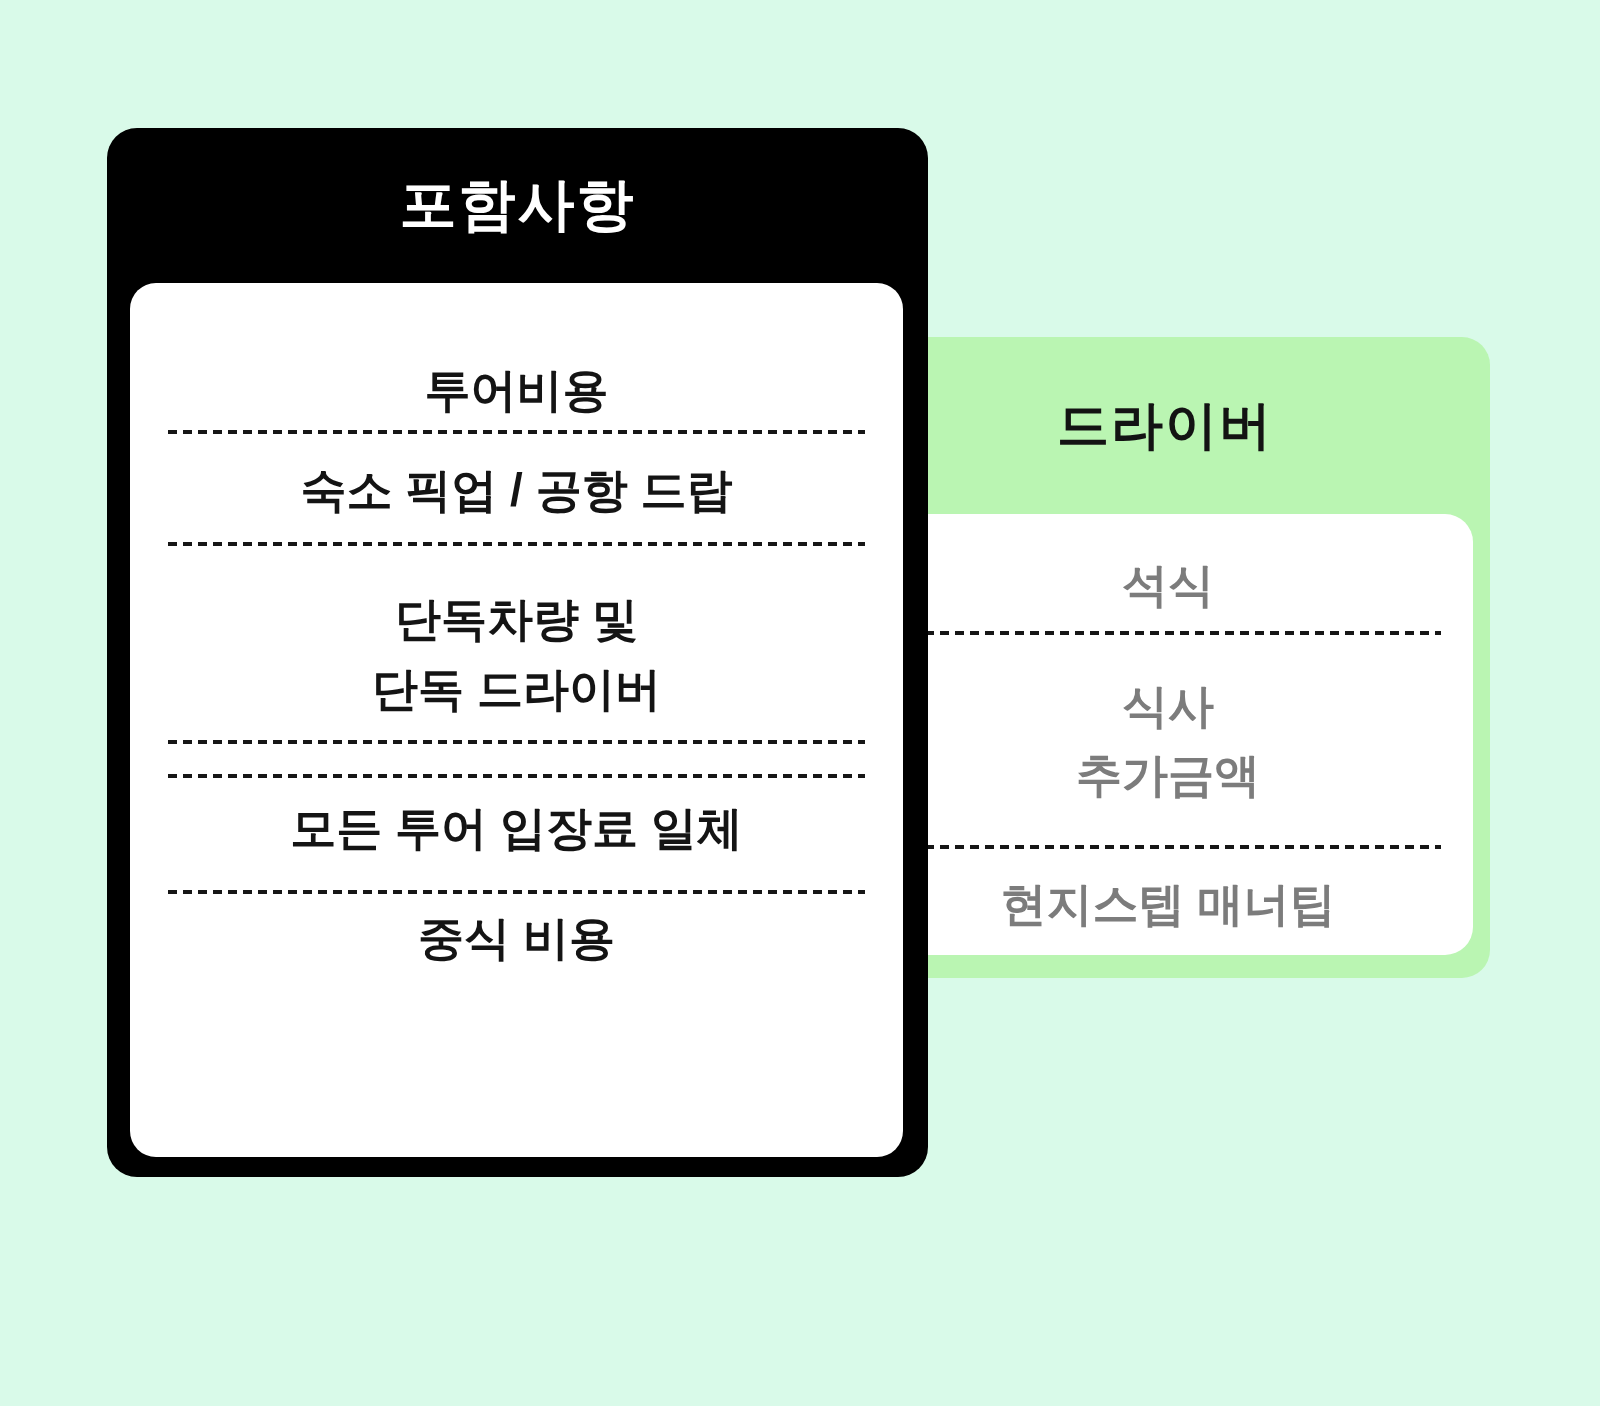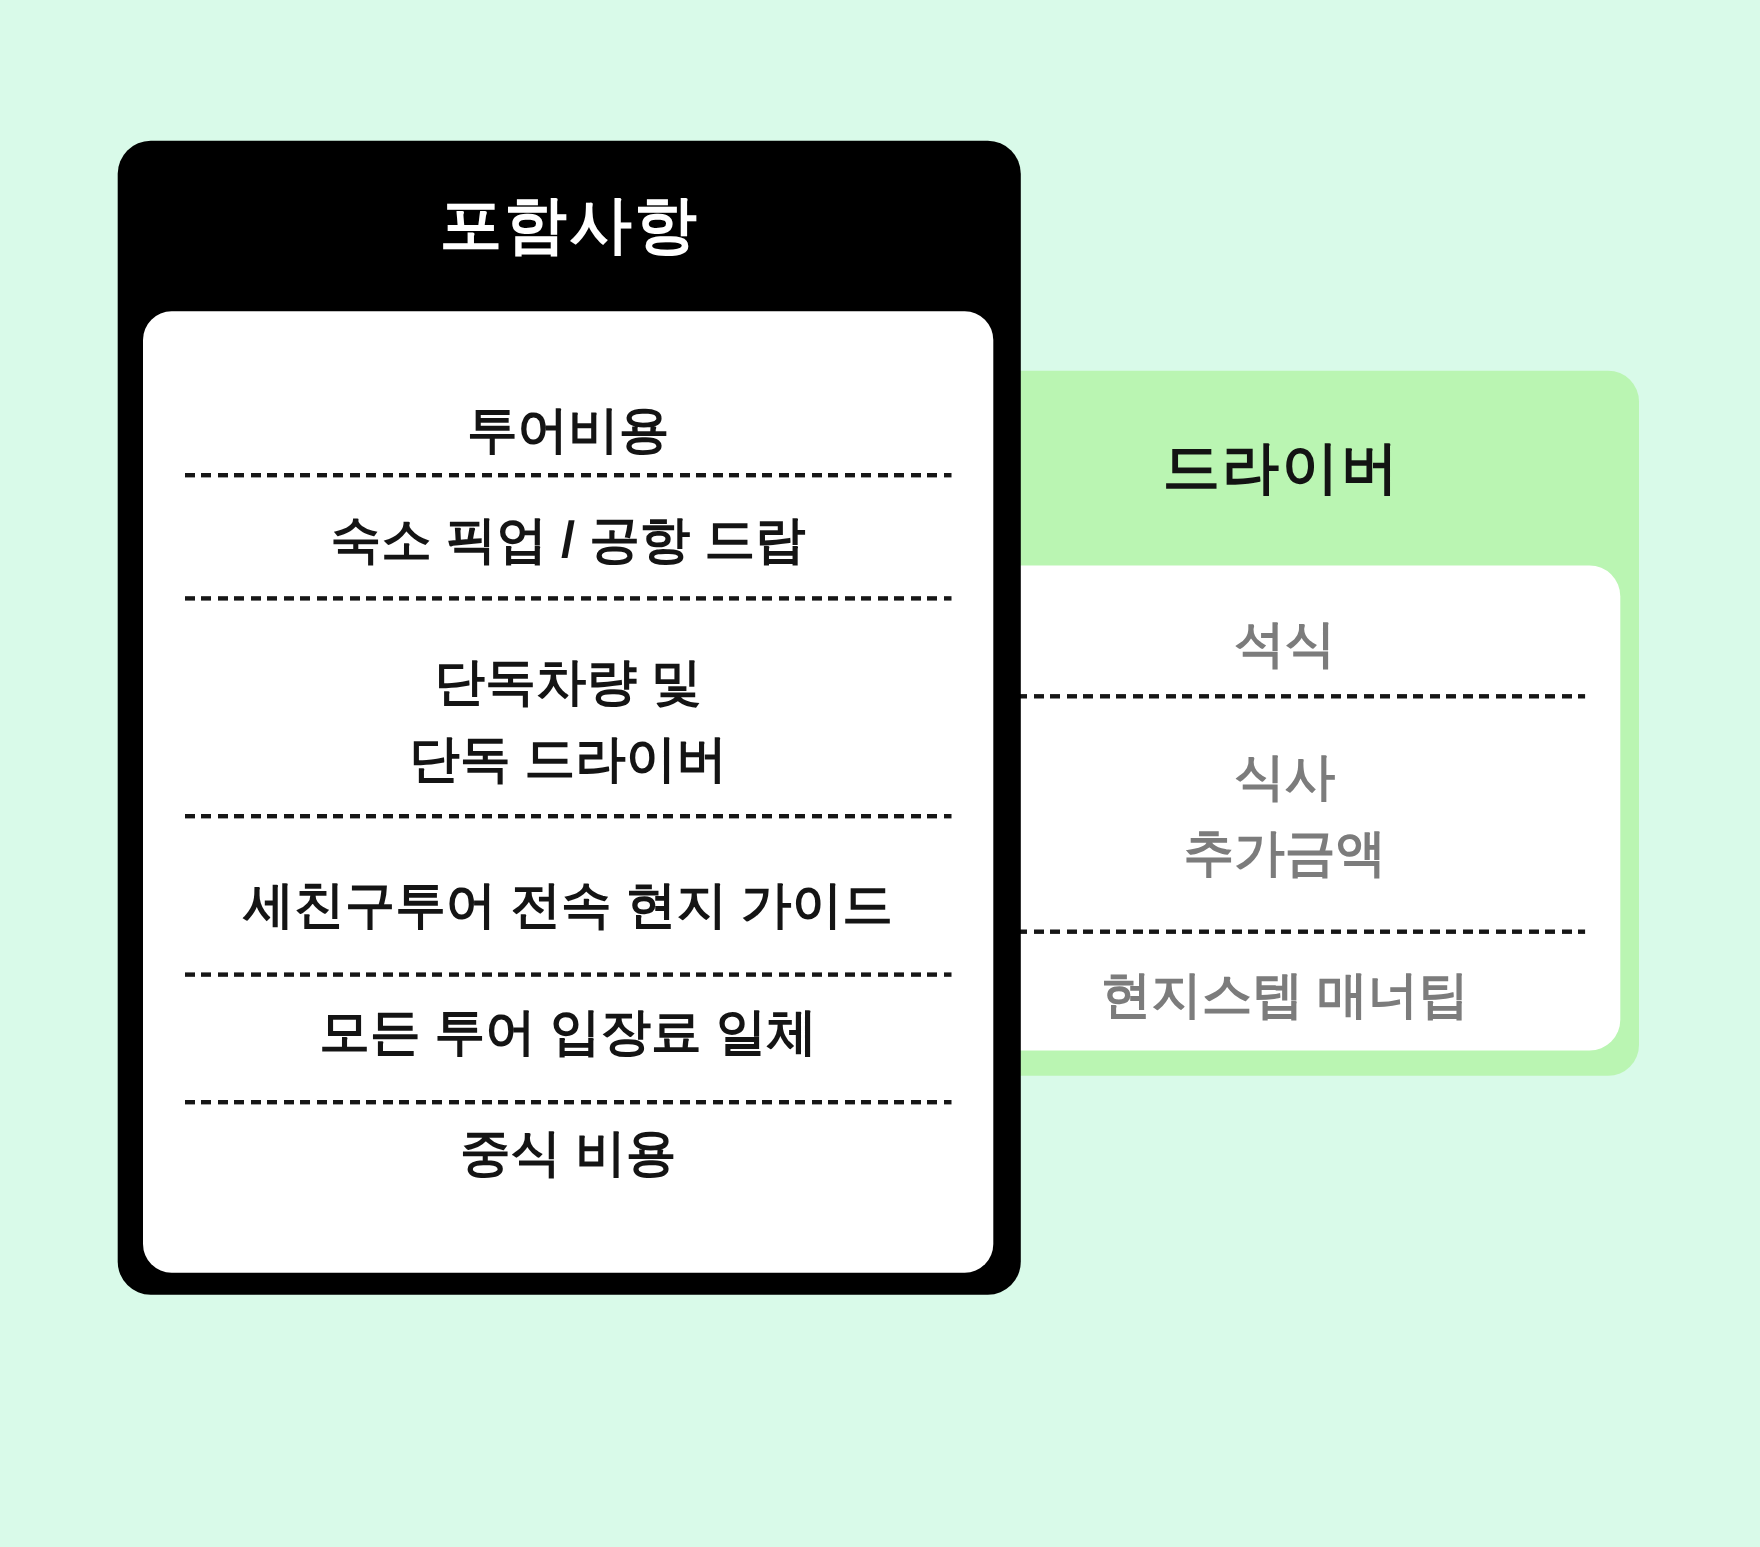--- a/index.html
+++ b/index.html
@@ -143,21 +143,20 @@
   <section class="card card-included">
     <div class="included-header">포함사항</div>
     <div class="included-body">
       <div class="item li-1">투어비용</div>
       <div class="divider ld-1"></div>
       <div class="item li-2">숙소 픽업 / 공항 드랍</div>
       <div class="divider ld-2"></div>
       <div class="item two-line li-3">단독차량 및
 단독 드라이버</div>
       <div class="divider ld-3"></div>
-      <div class="item li-4">세친구투어 전속 현지 가이드</div>
       <div class="divider ld-4"></div>
       <div class="item li-5">모든 투어 입장료 일체</div>
       <div class="divider ld-5"></div>
       <div class="item li-6">중식 비용</div>
     </div>
   </section>
 
   <section class="card card-excluded">
     <div class="excluded-header">드라이버</div>
     <div class="excluded-body">

